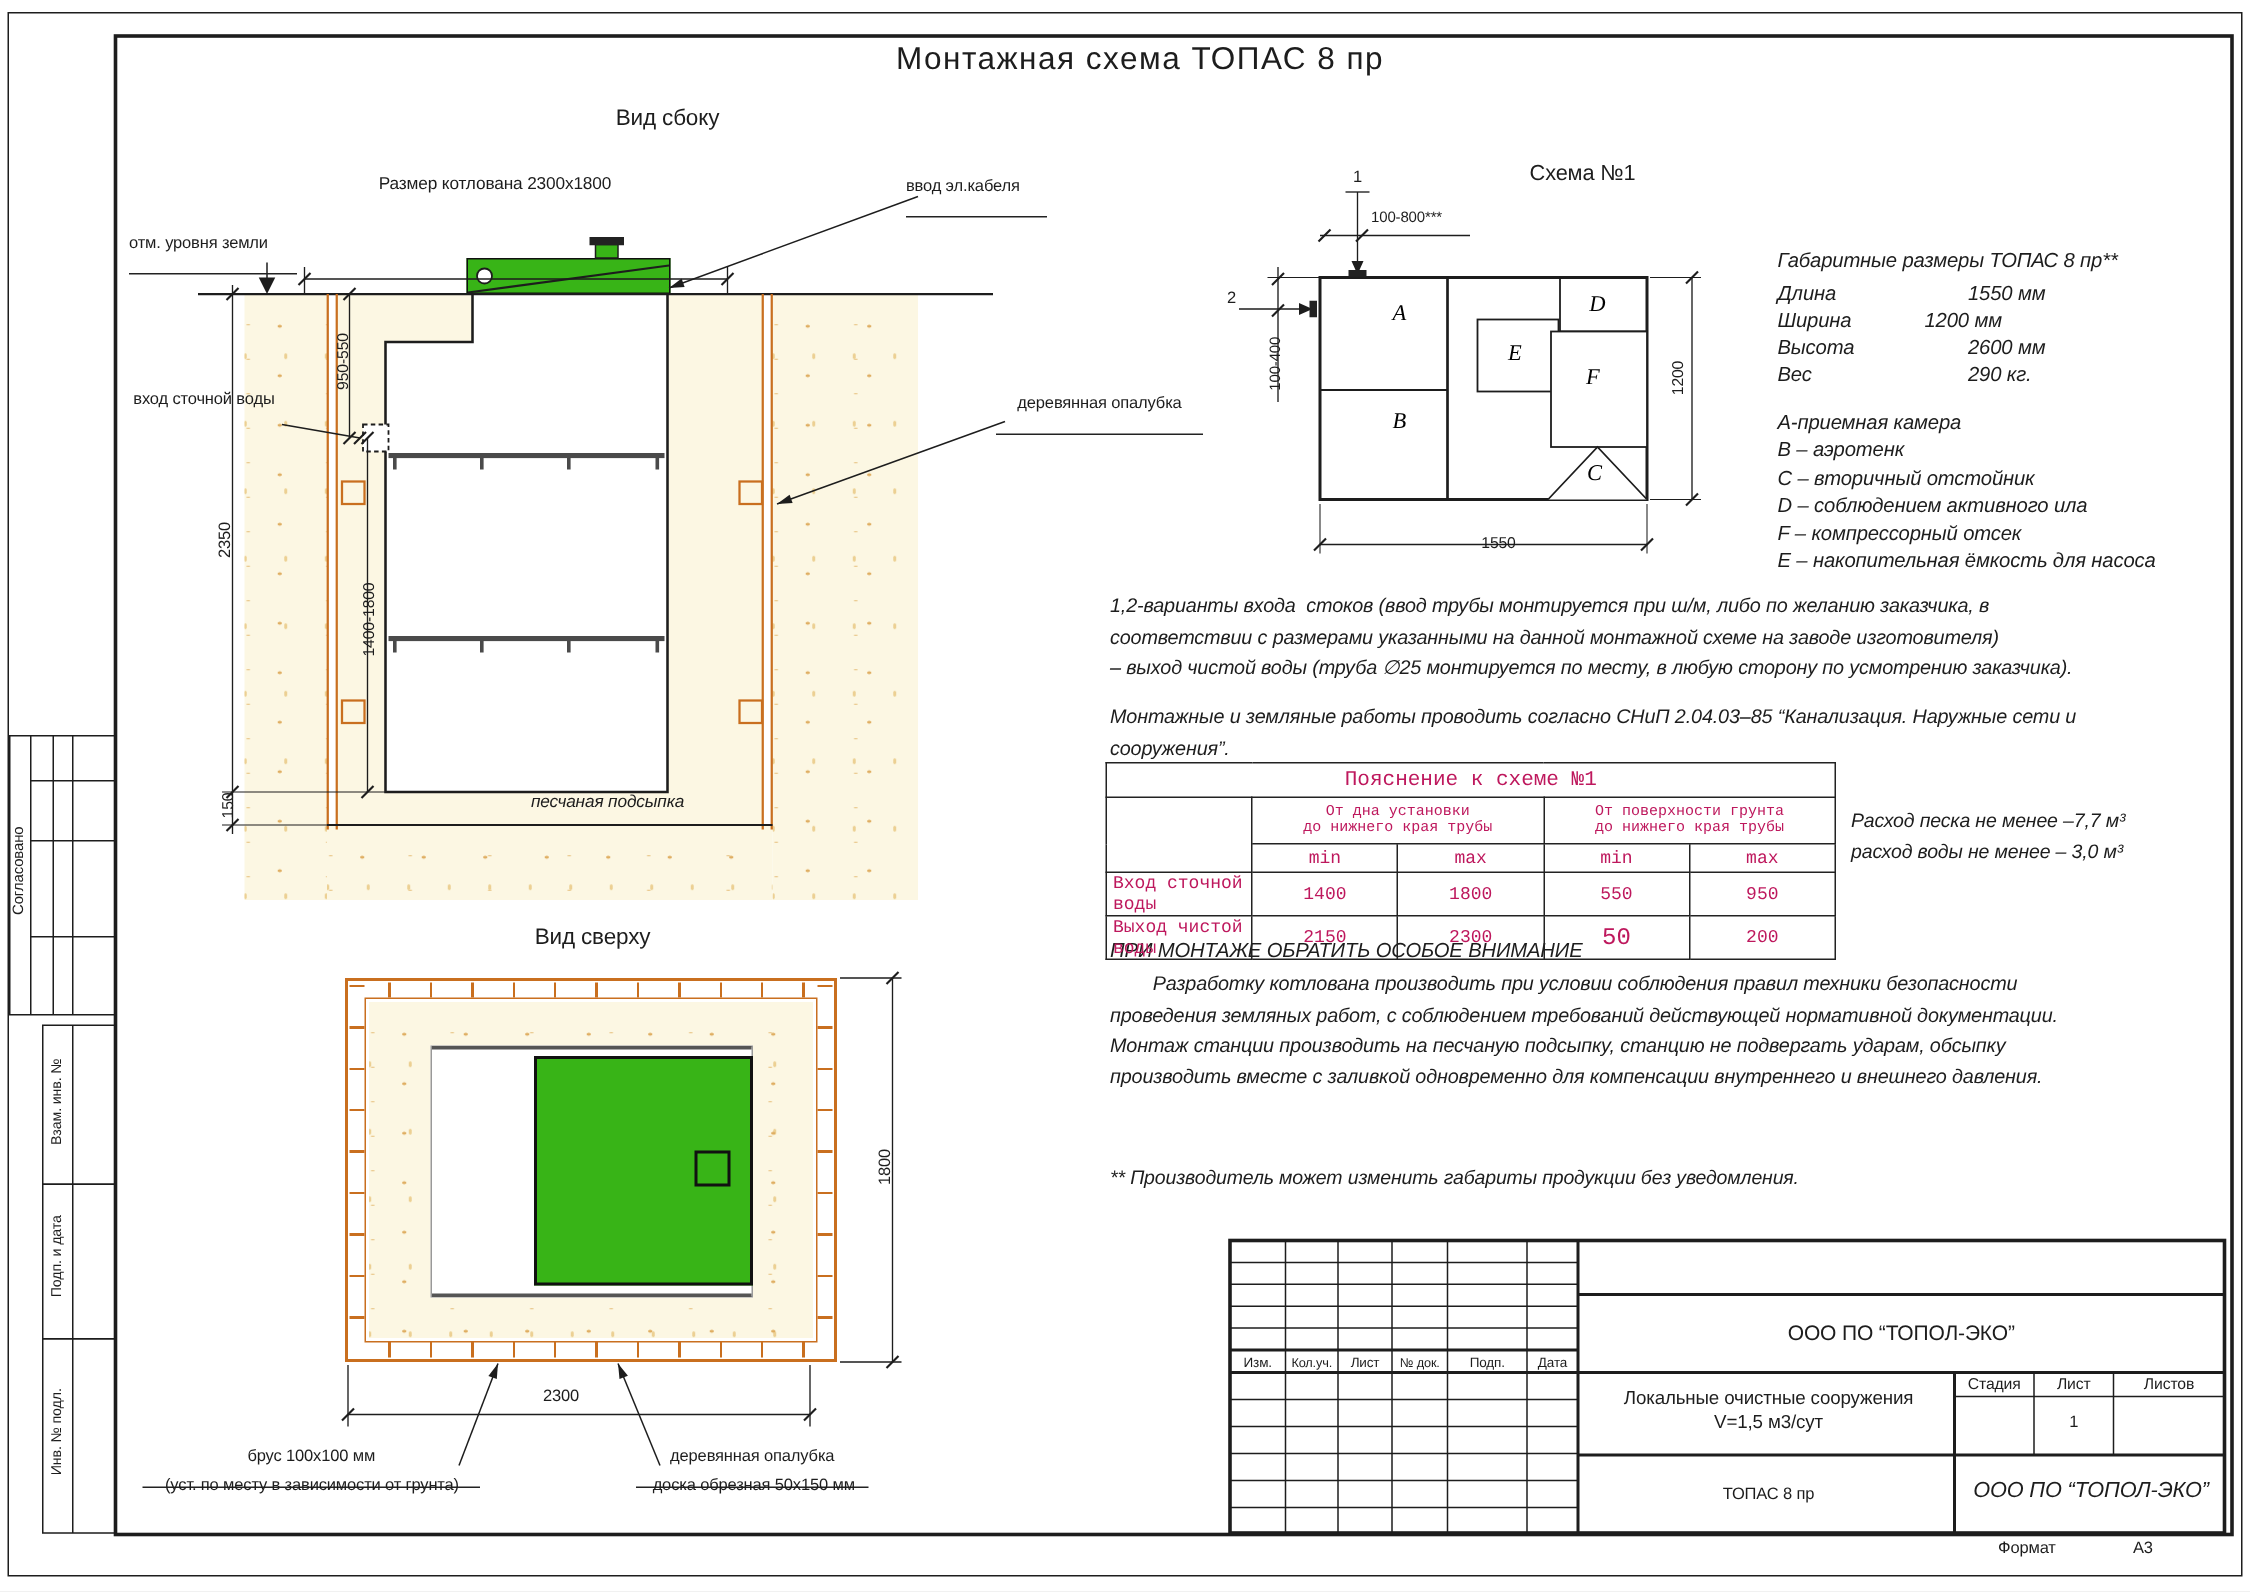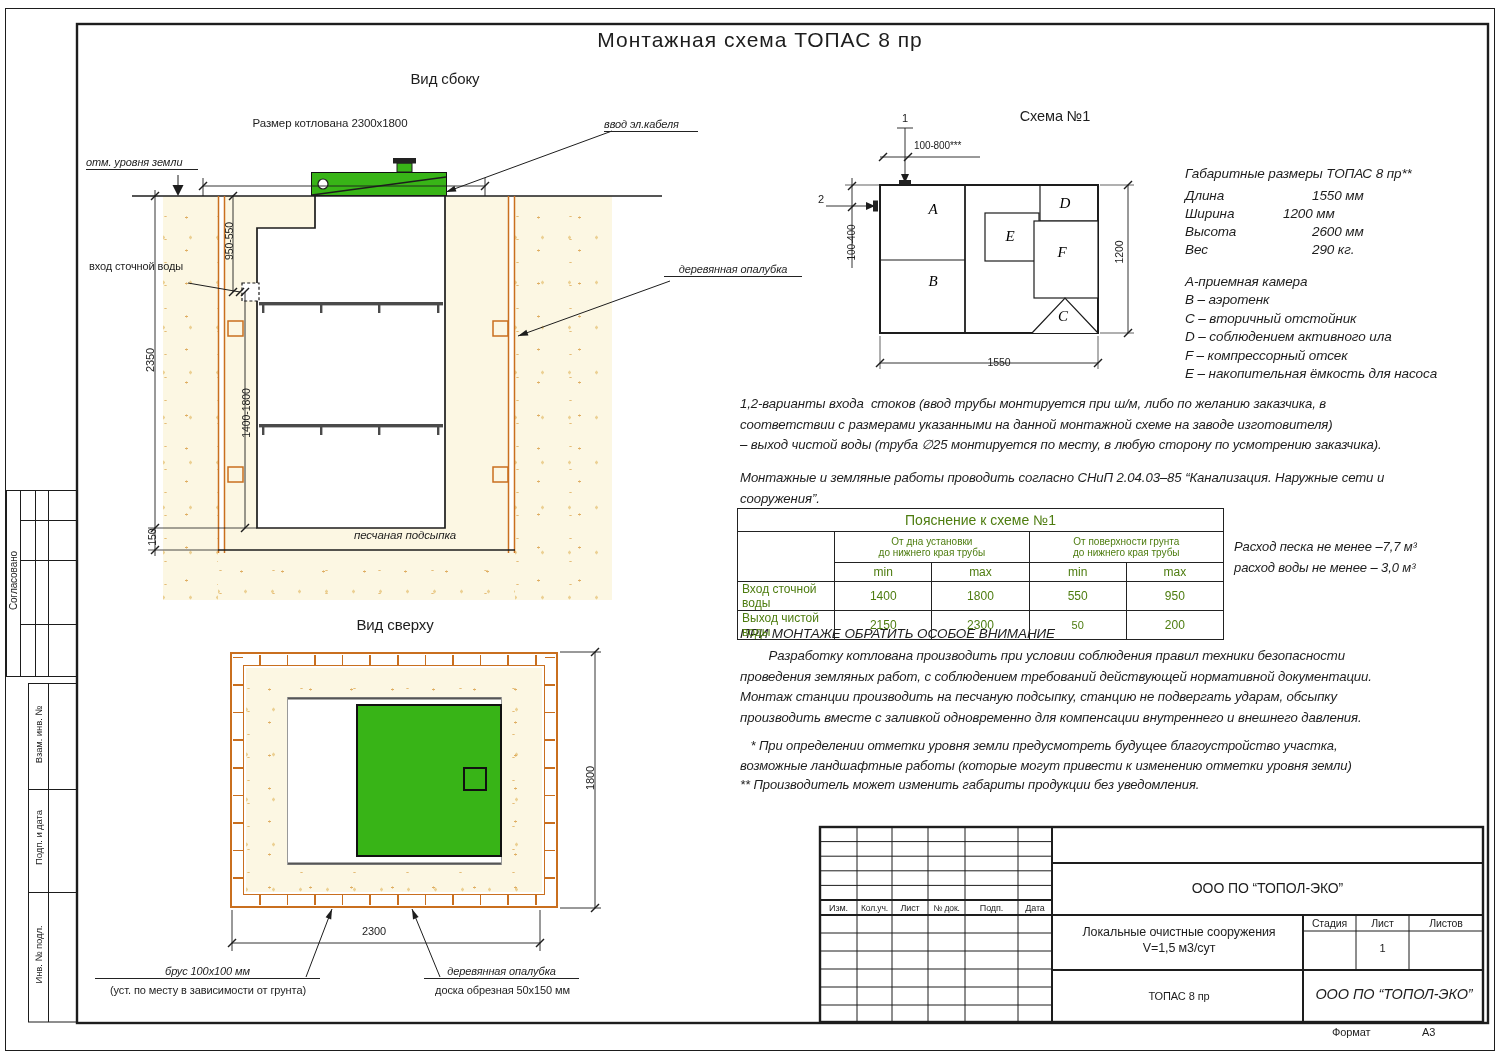--- a/index.html
+++ b/index.html
@@ -2,34 +2,34 @@
 <html><head>
 <meta charset="utf-8">
 <style>
   html,body{margin:0;padding:0;background:#e8e8e8;}
   .sheet{position:relative;width:1500px;height:1061px;background:#fff;overflow:hidden;}
   .a{position:absolute;}
   .t{font-family:"Liberation Sans",sans-serif;color:#1d1d1d;letter-spacing:-0.1px;}
   .srf{font-family:"Liberation Serif",serif;}
   .it{font-style:italic;}
   .c{text-align:center;}
-  .ub{border-bottom:1.2px solid #222;padding-bottom:1px;font-style:italic;}
+  .ub{border-bottom:1.2px solid #222;padding-bottom:14px;}
   .r{transform:rotate(-90deg);}
   .p{white-space:pre-wrap;}
   .speck{background-color:#fcf7e3;
     background-image:radial-gradient(#dfae62 1.1px, transparent 1.4px),
                      radial-gradient(#ecd093 1px, transparent 1.3px),
                      radial-gradient(#e5bd78 0.9px, transparent 1.2px);
     background-size:41px 33px, 27px 45px, 53px 23px;
     background-position:3px 5px, 14px 19px, 29px 9px;}
   .pit{background:#fcf7e3;}
   .jh{background:repeating-linear-gradient(90deg, transparent 0 26px, #c96f1f 26px 27.6px);}
   .jv{background:repeating-linear-gradient(0deg, transparent 0 26px, #c96f1f 26px 27.6px);}
   table.xt{position:absolute;left:737px;top:508px;border-collapse:collapse;table-layout:fixed;
-    font-family:Liberation Sans, sans-serif;color:#4d7c0f;}
+    font-family:Liberation Mono, monospace;color:#be185d;}
   table.xt td{border:1.2px solid #222;padding:0;vertical-align:middle;}
   svg{position:absolute;left:0;top:0;pointer-events:none;}
 </style>
 </head>
 <body>
 
 <div class="sheet">
 
   <div class="a speck" style="left:163px;top:196px;width:55px;height:404px;"></div>
   <div class="a speck" style="left:515px;top:196px;width:97px;height:404px;"></div>
@@ -303,22 +303,20 @@
 – выход чистой воды (труба ∅25 монтируется по месту, в любую сторону по усмотрению заказчика).</div>
   <div class="a t it p" style="left:740px;top:468px;width:745px;font-size:13.2px;line-height:20.5px;">Монтажные и земляные работы проводить согласно СНиП 2.04.03–85 “Канализация. Наружные сети и
 сооружения”.</div>
   <div class="a t it" style="left:1234px;top:539px;font-size:13px;">Расход песка не менее –7,7 м³</div>
   <div class="a t it" style="left:1234px;top:560px;font-size:13px;">расход воды не менее – 3,0 м³</div>
   <div class="a t it" style="left:740px;top:626px;font-size:13.5px;">ПРИ МОНТАЖЕ ОБРАТИТЬ ОСОБОЕ ВНИМАНИЕ</div>
   <div class="a t it p" style="left:740px;top:646px;width:750px;font-size:13.2px;line-height:20.5px;">        Разработку котлована производить при условии соблюдения правил техники безопасности
 проведения земляных работ, с соблюдением требований действующей нормативной документации.
 Монтаж станции производить на песчаную подсыпку, станцию не подвергать ударам, обсыпку
 производить вместе с заливкой одновременно для компенсации внутреннего и внешнего давления.</div>
-  <div class="a t it p" style="left:740px;top:736px;width:745px;font-size:13px;line-height:20px;">   * При определении отметки уровня земли предусмотреть будущее благоустройство участка,
-возможные ландшафтные работы (которые могут привести к изменению отметки уровня земли)</div>
   <div class="a t it" style="left:740px;top:777px;font-size:13px;">** Производитель может изменить габариты продукции без уведомления.</div>
 
   <table class="xt" style="width:487px;">
     <tbody>
         <tr>
           <td colspan="5" class="c" style="height:22px;font-size:14px;">Пояснение к схеме №1</td>
         </tr>
     <tr>
       <td rowspan="2" style="width:130px;"></td>
       <td colspan="2" class="c p" style="height:30px;font-size:10px;line-height:11.5px;">От дна установки
@@ -336,21 +334,21 @@
       <td style="height:20px;font-size:12px;padding-left:4px;">Вход сточной воды</td>
       <td class="c" style="font-size:12px;">1400</td>
       <td class="c" style="font-size:12px;">1800</td>
       <td class="c" style="font-size:12px;">550</td>
       <td class="c" style="font-size:12px;">950</td>
     </tr>
     <tr>
       <td style="height:20px;font-size:12px;padding-left:4px;">Выход чистой воды</td>
       <td class="c" style="font-size:12px;">2150</td>
       <td class="c" style="font-size:12px;">2300</td>
-      <td class="c" style="font-size:11px;">50</td>
+      <td class="c" style="font-size:16px;">50</td>
       <td class="c" style="font-size:12px;">200</td>
     </tr>
   </tbody>
     </table>
 
   <div class="a t c" style="left:820px;top:903px;width:37px;font-size:9px;">Изм.</div>
   <div class="a t c" style="left:857px;top:903px;width:35px;font-size:8.5px;">Кол.уч.</div>
   <div class="a t c" style="left:892px;top:903px;width:36px;font-size:9px;">Лист</div>
   <div class="a t c" style="left:928px;top:903px;width:37px;font-size:8.5px;">№ док.</div>
   <div class="a t c" style="left:965px;top:903px;width:53px;font-size:9px;">Подп.</div>

